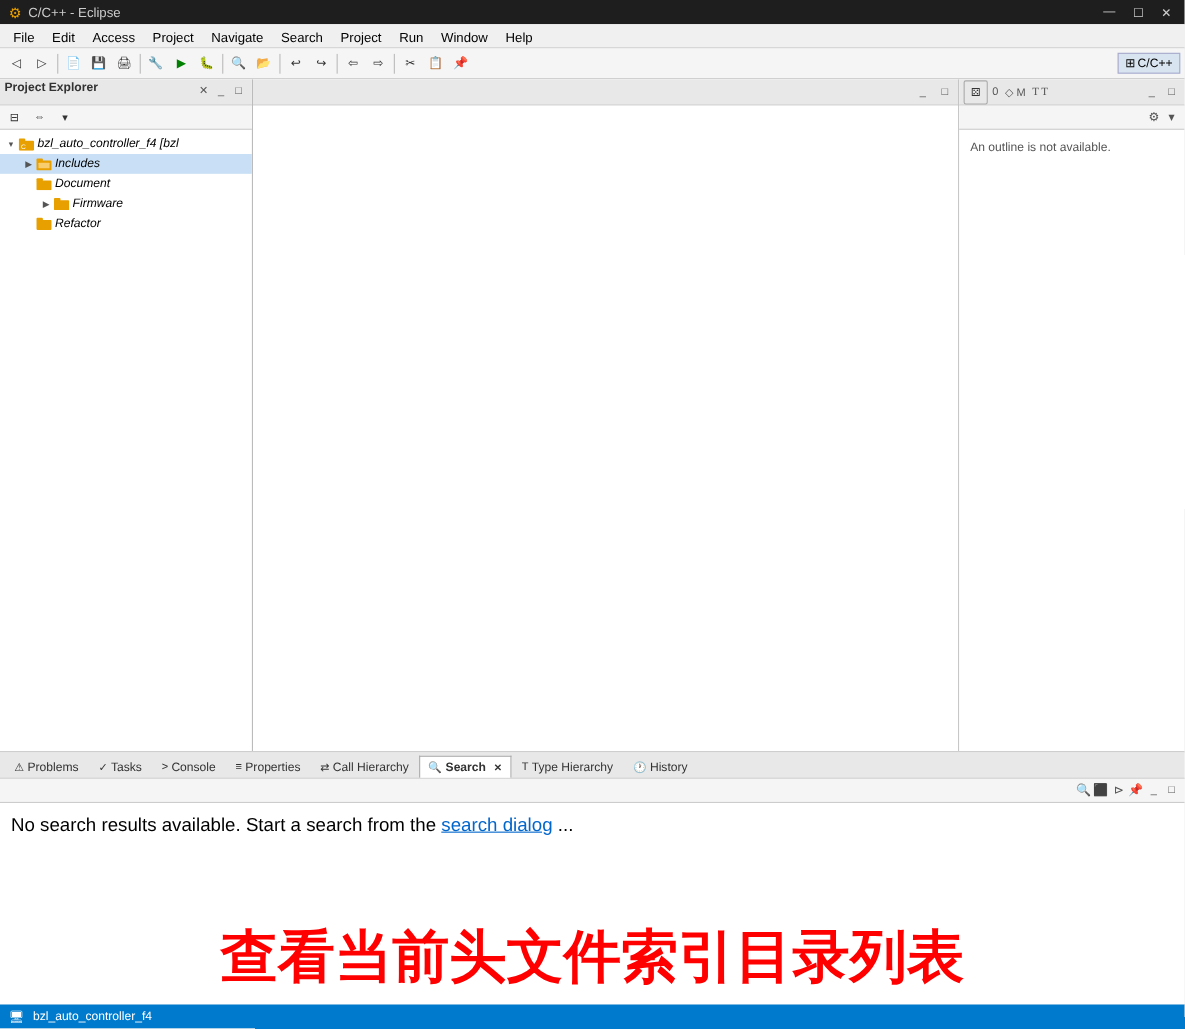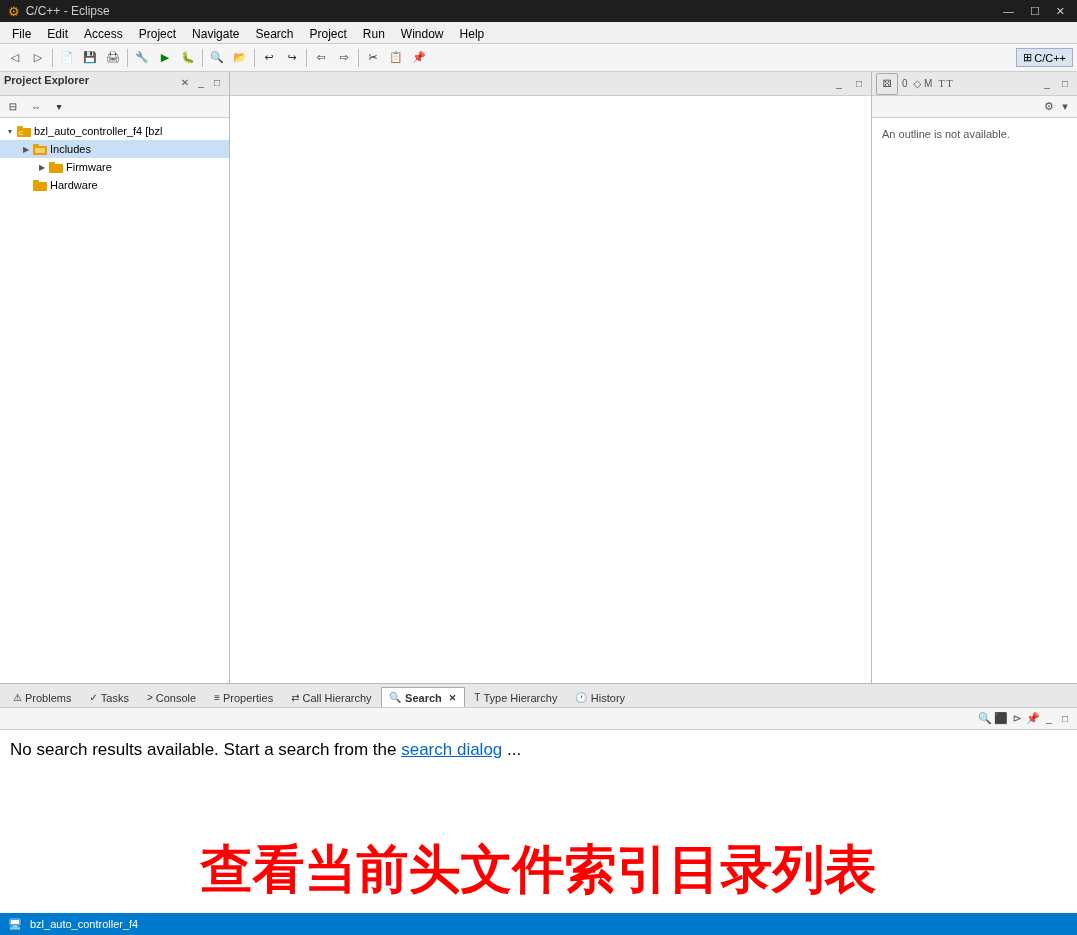--- a/index.html
+++ b/index.html
@@ -204,21 +204,21 @@
     }
     .tree-icon {
       width: 16px;
       height: 16px;
       display: inline-flex;
       align-items: center;
       justify-content: center;
       font-size: 12px;
       margin-right: 2px;
     }
-    .tree-label { font-size: 11px; }
+    .tree-label { font-size: 11px; font-style: italic; }
 
     
     #editor-area {
       flex: 1;
       display: flex;
       flex-direction: column;
       background: white;
       border-right: 1px solid #bbb;
     }
 
@@ -474,40 +474,51 @@
             <span class="tree-icon">
               <svg width="14" height="12" viewBox="0 0 14 12">
                 <rect x="0" y="3" width="14" height="9" rx="1" fill="#e8a000"></rect>
                 <rect x="0" y="1" width="6" height="3" rx="1" fill="#e8a000"></rect>
                 <rect x="2" y="5" width="10" height="5" rx="0.5" fill="#ffe0a0" opacity="0.7"></rect>
               </svg>
             </span>
             <span class="tree-label">Includes</span>
           </div>
           <div class="tree-item">
+            <span class="tree-indent" style="width: 20px;"></span>
+            <span class="tree-arrow"> </span>
+            <span class="tree-icon">
+              <svg width="14" height="12" viewBox="0 0 14 12">
+                <rect x="0" y="3" width="14" height="9" rx="1" fill="#e8a000"></rect>
+                <rect x="0" y="1" width="6" height="3" rx="1" fill="#e8a000"></rect>
+              </svg>
+            </span>
+            <span class="tree-label">Document</span>
+          </div>
+          <div class="tree-item">
             <span class="tree-indent" style="width: 36px;"></span>
             <span class="tree-arrow">▶</span>
             <span class="tree-icon">
               <svg width="14" height="12" viewBox="0 0 14 12">
                 <rect x="0" y="3" width="14" height="9" rx="1" fill="#e8a000"></rect>
                 <rect x="0" y="1" width="6" height="3" rx="1" fill="#e8a000"></rect>
               </svg>
             </span>
             <span class="tree-label">Firmware</span>
           </div>
           <div class="tree-item">
             <span class="tree-indent" style="width: 20px;"></span>
             <span class="tree-arrow"> </span>
             <span class="tree-icon">
               <svg width="14" height="12" viewBox="0 0 14 12">
                 <rect x="0" y="3" width="14" height="9" rx="1" fill="#e8a000"></rect>
                 <rect x="0" y="1" width="6" height="3" rx="1" fill="#e8a000"></rect>
               </svg>
             </span>
-            <span class="tree-label">Hardware</span>
+            <span class="tree-label">Refactor</span>
           </div>
         </div>
     </div>
 
     <div id="editor-area">
       <div id="editor-header">
         <span style="font-size:10px; color:#555;"></span>
         <div style="display:flex;gap:4px;">
           <span class="panel-icon-btn">_</span>
           <span class="panel-icon-btn">□</span>

